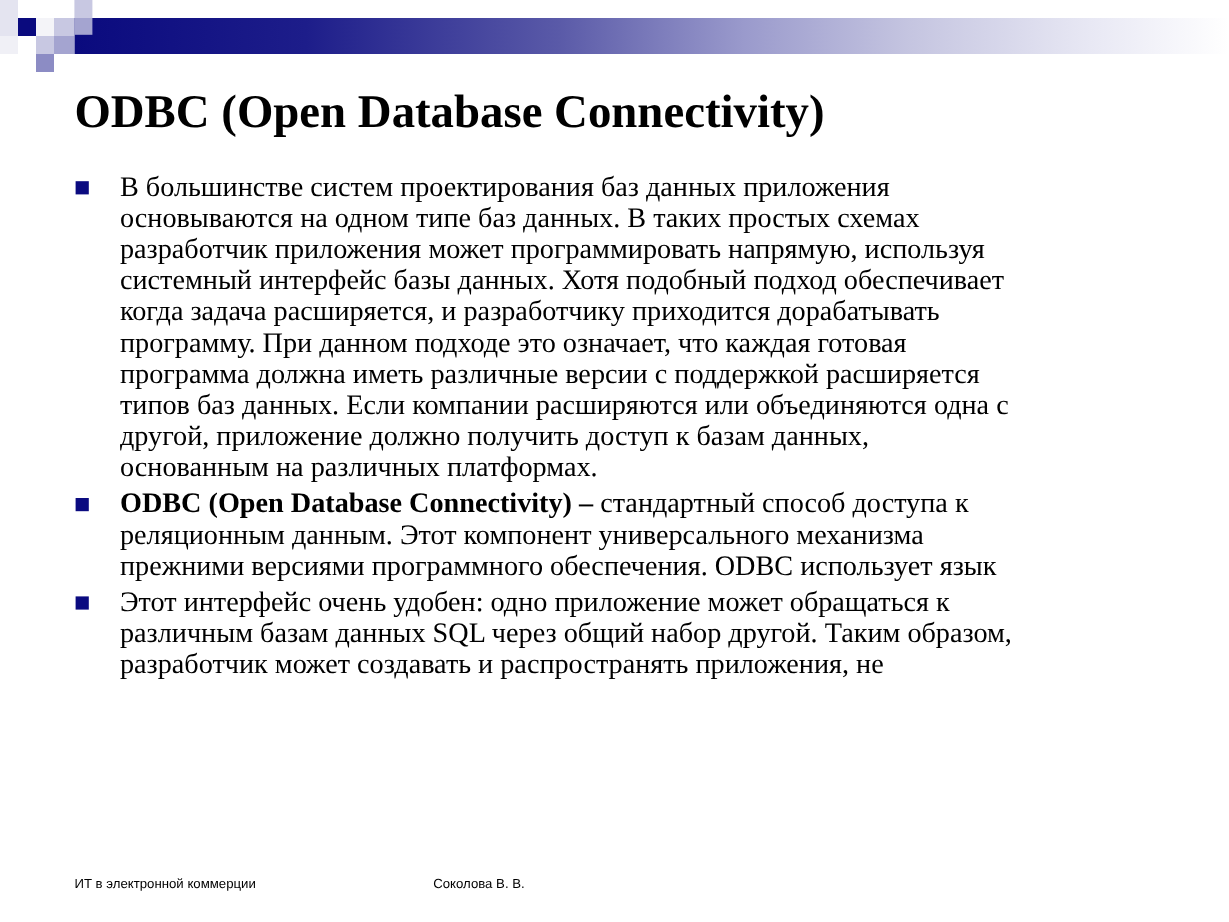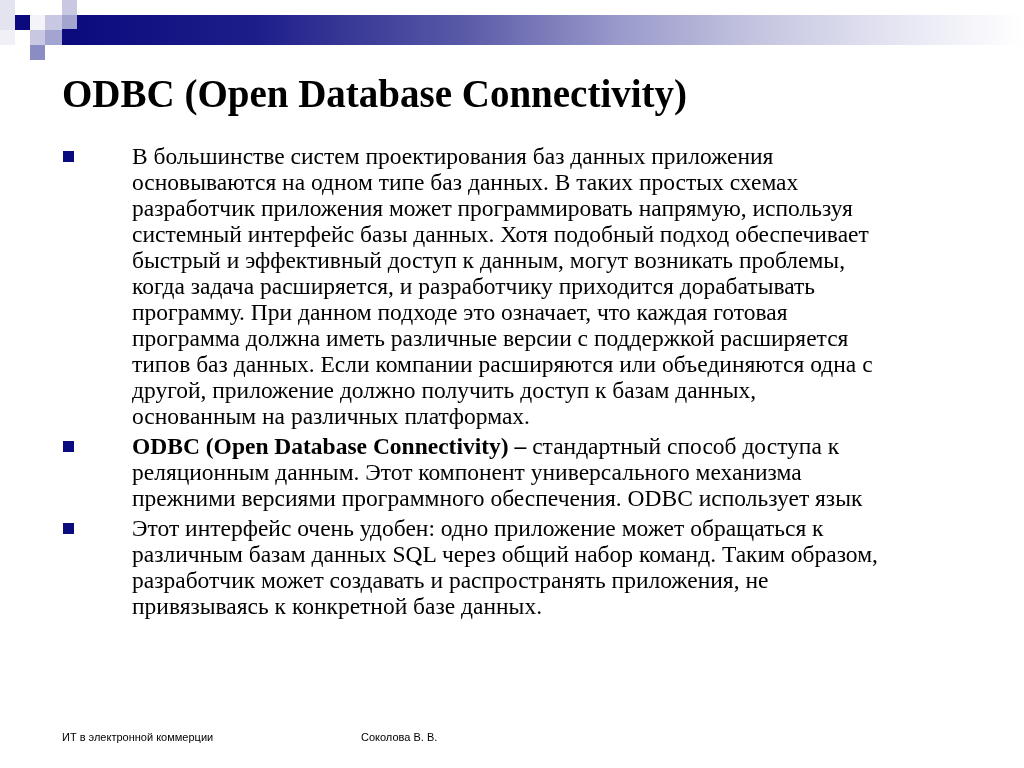--- a/index.html
+++ b/index.html
@@ -76,21 +76,20 @@
     .content li .bullet {
       position: absolute;
       left: 1px;
       top: 8px;
       width: 11px;
       height: 11px;
       background: #0b0b80;
     }
     .content li .txt {
       display: block;
-      margin-left: 32px;
     }
     .content li .line {
       display: block;
       white-space: nowrap;
     }
     .content b {
       font-weight: bold;
     }
 
     
@@ -127,44 +126,42 @@
   <h1 class="title">ODBC (Open Database Connectivity)</h1>
 
   <ul class="content">
     <li>
       <span class="bullet"></span>
       <span class="txt">
         <span class="line">В большинстве систем проектирования баз данных приложения</span>
         <span class="line">основываются на одном типе баз данных. В таких простых схемах</span>
         <span class="line">разработчик приложения может программировать напрямую, используя</span>
         <span class="line">системный интерфейс базы данных. Хотя подобный подход обеспечивает</span>
-        <span class="line">быстрый и эффективный доступ к данным, могут возникать проблемы,</span>
         <span class="line">когда задача расширяется, и разработчику приходится дорабатывать</span>
         <span class="line">программу. При данном подходе это означает, что каждая готовая</span>
         <span class="line">программа должна иметь различные версии с поддержкой расширяется</span>
         <span class="line">типов баз данных. Если компании расширяются или объединяются одна с</span>
         <span class="line">другой, приложение должно получить доступ к базам данных,</span>
         <span class="line">основанным на различных платформах.</span>
       </span>
     </li>
     <li>
       <span class="bullet"></span>
       <span class="txt">
         <span class="line"><b>ODBC (Open Database Connectivity) –</b><span> стандартный способ доступа к</span></span>
         <span class="line">реляционным данным. Этот компонент универсального механизма</span>
         <span class="line">прежними версиями программного обеспечения. ODBC использует язык</span>
       </span>
     </li>
     <li>
       <span class="bullet"></span>
       <span class="txt">
         <span class="line">Этот интерфейс очень удобен: одно приложение может обращаться к</span>
-        <span class="line">различным базам данных SQL через общий набор команд. Таким образом,</span>
+        <span class="line">различным базам данных SQL через общий набор другой. Таким образом,</span>
         <span class="line">разработчик может создавать и распространять приложения, не</span>
-        <span class="line">привязываясь к конкретной базе данных.</span>
       </span>
     </li>
   </ul>
 
   <div class="footer-left">ИТ в электронной коммерции</div>
   <div class="footer-center">Соколова В. В.</div>
 
 </div>
 
 </body></html>

